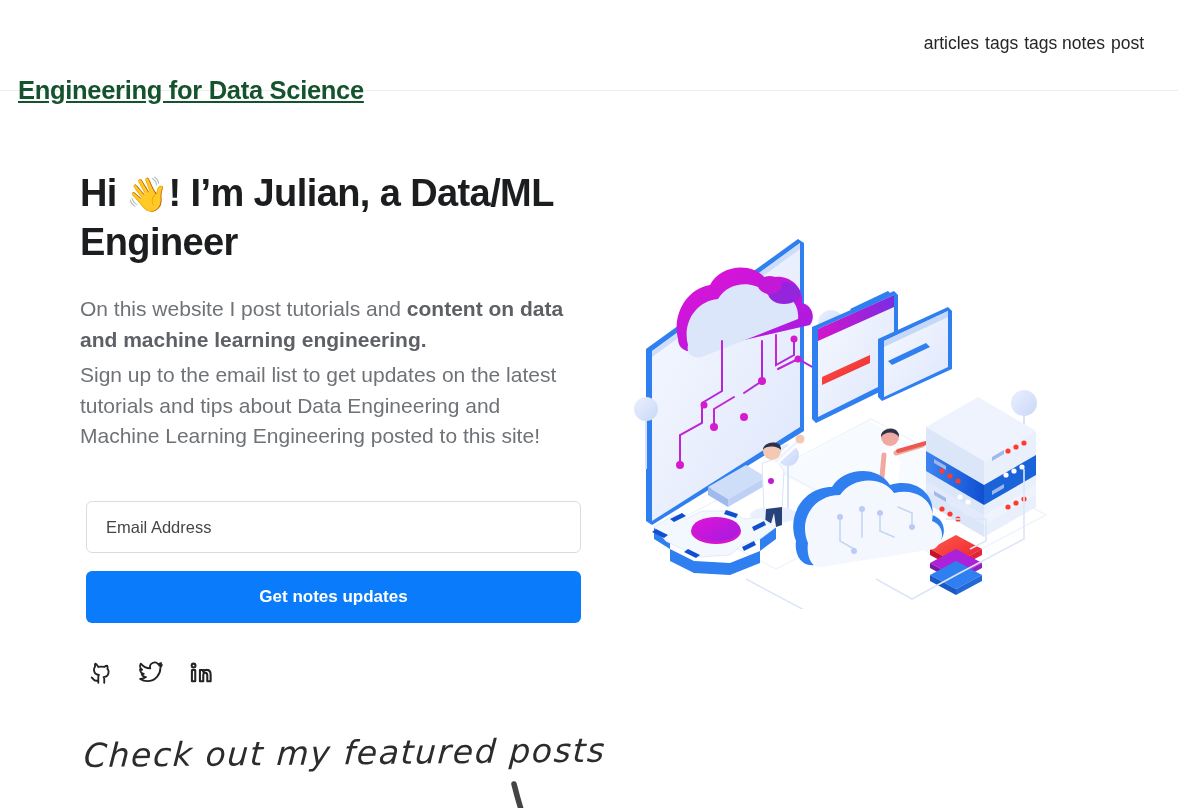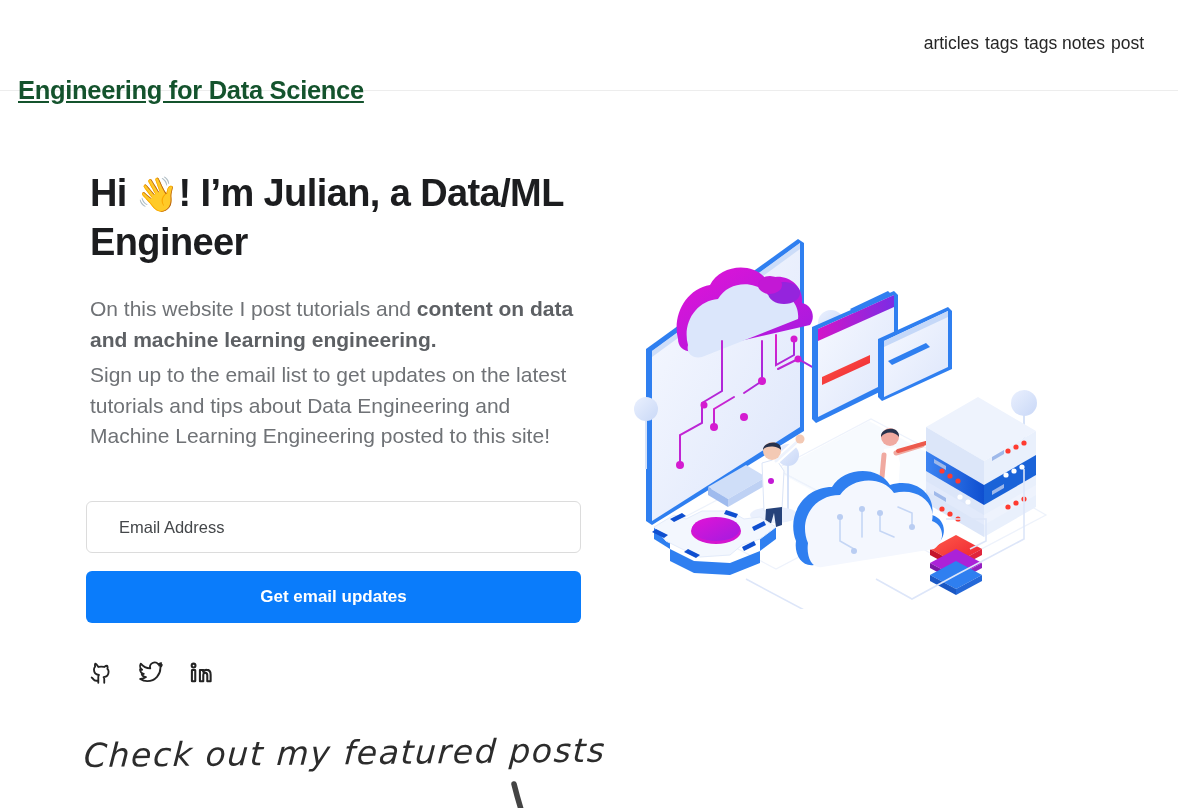--- a/index.html
+++ b/index.html
@@ -53,21 +53,21 @@
   }
 
   
   .hero {
     position: relative;
     width: 100%;
     height: 717px;
   }
   .hero-left {
     position: absolute;
-    left: 90px;
+    left: 80px;
     top: 78px;
     width: 500px;
   }
   .hero-title {
     margin: 0;
     font-size: 38px;
     line-height: 48px;
     font-weight: 700;
     letter-spacing: -0.6px;
     color: #1c1d1f;
@@ -89,21 +89,21 @@
   .signup-form {
     position: absolute;
     left: 86px;
     top: 410px;
     width: 495px;
   }
   .email-input {
     display: block;
     width: 495px;
     height: 52px;
-    padding: 0 32px;
+    padding: 0 19px;
     font-size: 16.5px;
     font-family: "Liberation Sans", sans-serif;
     color: #3b3d40;
     background: #ffffff;
     border: 1px solid #dcdcdc;
     border-radius: 6px;
     outline: none;
   }
   .email-input::placeholder { color: #44474a; opacity: 1; }
   .submit-button {
@@ -196,21 +196,21 @@
   <div class="hero-left">
     <h1 class="hero-title"><span>Hi </span><span class="wave-emoji">👋</span><span>! I’m Julian, a Data/ML Engineer</span></h1>
 
     <p class="hero-para first"><span>On this website I post tutorials and </span><b>content on data and machine learning engineering.</b></p>
 
     <p class="hero-para second">Sign up to the email list to get updates on the latest tutorials and tips about Data Engineering and Machine Learning Engineering posted to this site!</p>
   </div>
 
   <form class="signup-form">
     <input class="email-input" type="email" placeholder="Email Address" style="">
-    <button class="submit-button" type="submit">Get email updates</button>
+    <button class="submit-button" type="submit">Get notes updates</button>
   </form>
 
   <div class="social-row">
     <a class="social-link" href="#" aria-label="GitHub">
       <svg width="26" height="26" viewBox="0 0 24 24" fill="none" stroke="currentColor" stroke-width="1.7" stroke-linecap="round" stroke-linejoin="round">
         <path d="M9 19c-4 1.2-4-2.2-5.6-2.8M15 21v-3.3c0-.95-.12-1.35-.62-1.85 2.3-.26 4.62-1.13 4.62-5.05a3.9 3.9 0 0 0-1.1-2.72 3.62 3.62 0 0 0-.1-2.74s-.9-.26-2.9 1.1a10 10 0 0 0-5.3 0C7.6 3.08 6.7 3.34 6.7 3.34a3.62 3.62 0 0 0-.1 2.74A3.9 3.9 0 0 0 5.5 8.8c0 3.9 2.32 4.79 4.6 5.05-.44.44-.6 1.05-.6 1.85V21"></path>
       </svg>
     </a>
     <a class="social-link" href="#" aria-label="Twitter">
       <svg width="26" height="26" viewBox="0 0 24 24" fill="none" stroke="currentColor" stroke-width="1.7" stroke-linecap="round" stroke-linejoin="round">

